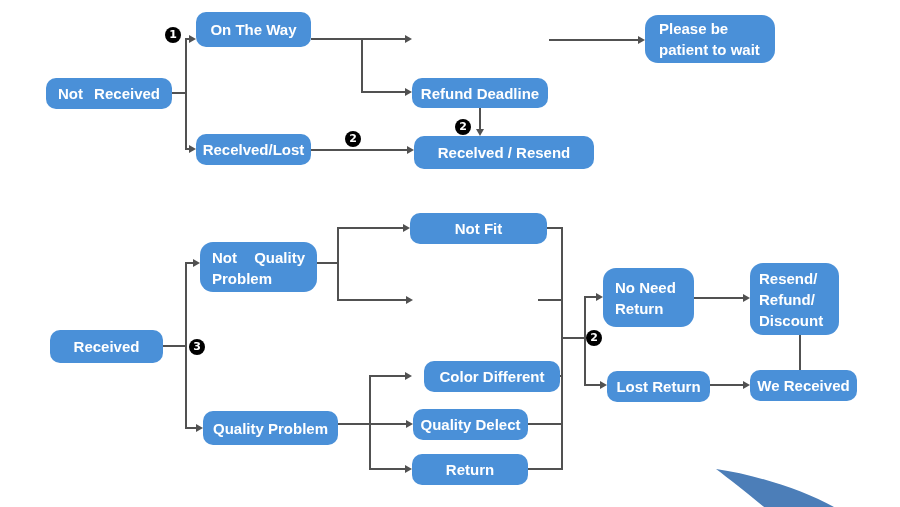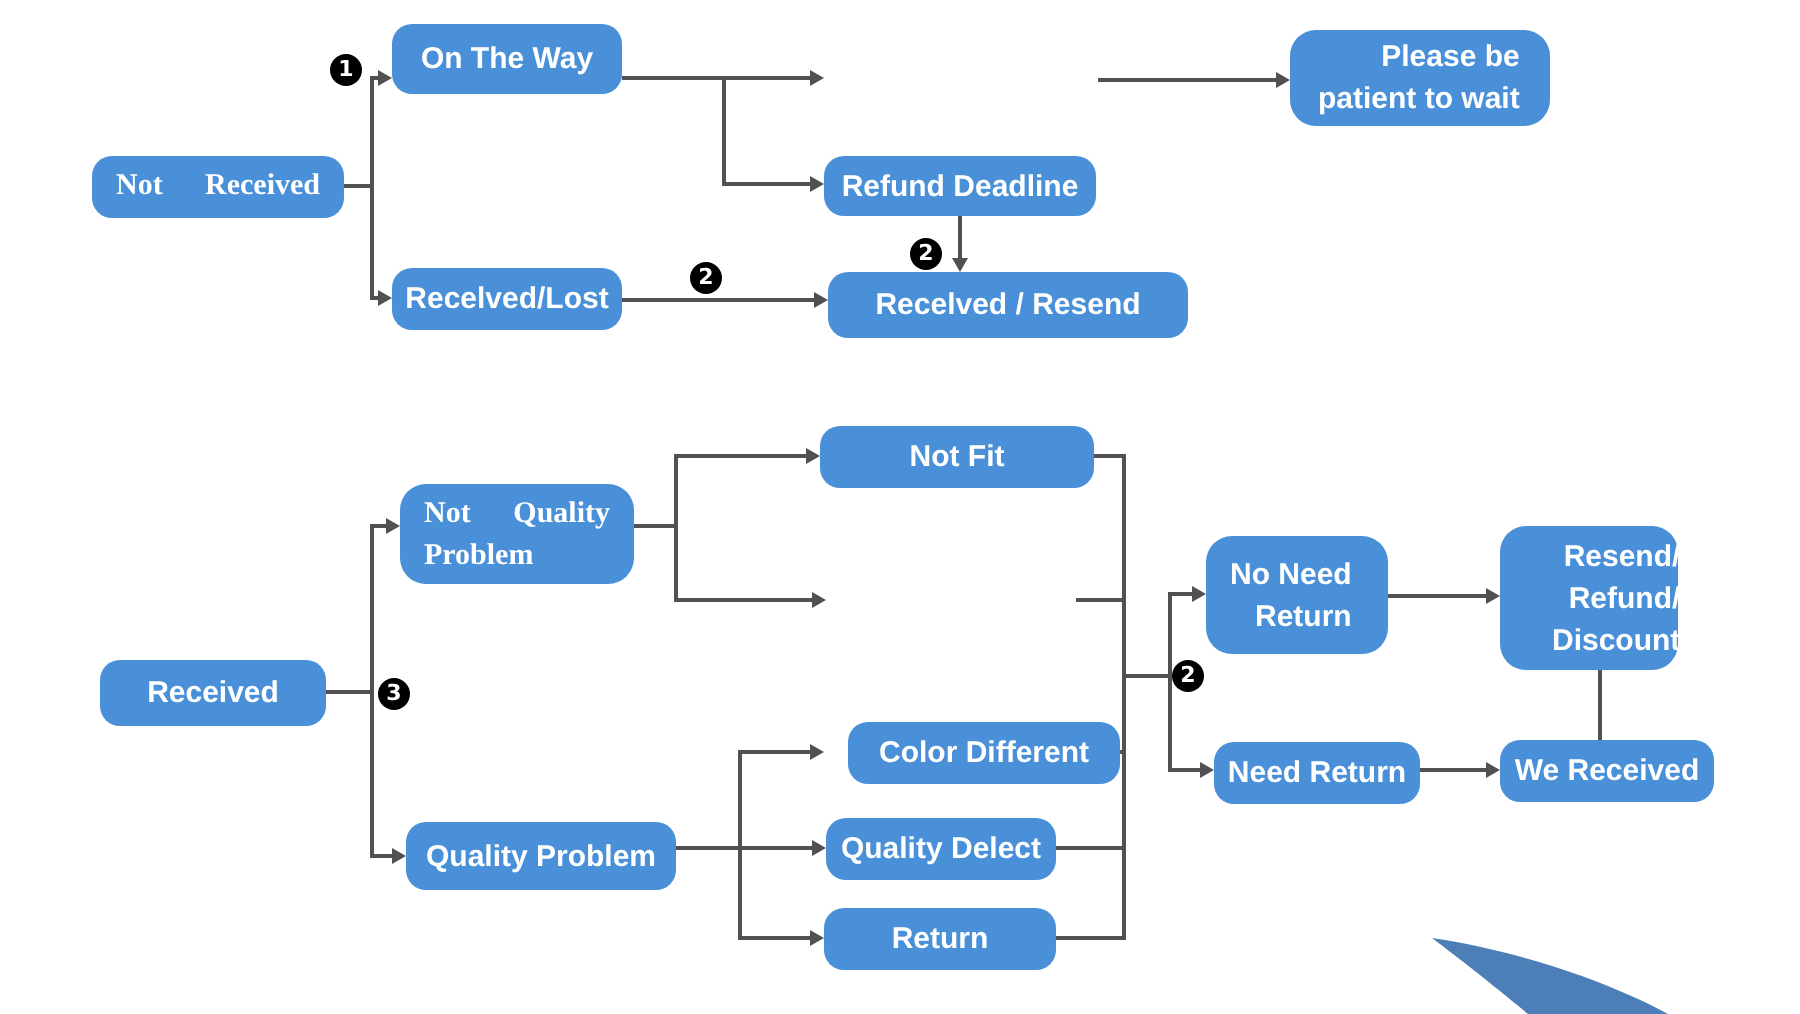--- a/index.html
+++ b/index.html
@@ -8,22 +8,22 @@
     font-family:"Liberation Sans",sans-serif;
   }
   .node{
     position:absolute;box-sizing:border-box;
     background:var(--box,#4a90d8);color:var(--boxtext,#fff);
     font-weight:bold;font-size:15px;line-height:21px;
     border-radius:10px;
     display:flex;align-items:center;justify-content:center;
     white-space:pre-line;text-align:center;
   }
-  .node.left{justify-content:flex-start;text-align:right;padding-left:14px;}
-  .node.justify{display:block;text-align:justify;text-align-last:justify;padding:5px 12px;font-family:Liberation Serif, serif;}
+  .node.left{justify-content:flex-start;text-align:left;padding-left:14px;}
+  .node.justify{display:block;text-align:justify;text-align-last:justify;padding:5px 12px;}
   .node.r14{border-radius:13px;}
   .hline{position:absolute;height:2px;background:var(--line,#515151);}
   .vline{position:absolute;width:2px;background:var(--line,#515151);}
   .arr-r{position:absolute;width:0;height:0;
     border-top:4px solid transparent;border-bottom:4px solid transparent;
     border-left:7px solid var(--line,#515151);}
   .arr-d{position:absolute;width:0;height:0;
     border-left:4px solid transparent;border-right:4px solid transparent;
     border-top:7px solid var(--line,#515151);}
   .marker{
@@ -106,22 +106,22 @@
   <div class="node" style="left:50px;top:330px;width:113px;height:33px">Received</div>
   <div class="node justify r14" style="left:200px;top:242px;width:117px;height:50px">Not Quality
 Problem</div>
   <div class="node" style="left:410px;top:213px;width:137px;height:31px">Not Fit</div>
   <div class="node" style="left:203px;top:411px;width:135px;height:34px">Quality Problem</div>
   <div class="node" style="left:424px;top:361px;width:136px;height:31px">Color Different</div>
   <div class="node" style="left:413px;top:409px;width:115px;height:31px">Quality Delect</div>
   <div class="node" style="left:412px;top:454px;width:116px;height:31px">Return</div>
   <div class="node left r14" style="left:603px;top:268px;width:91px;height:59px;padding-left:12px">No Need
 Return</div>
-  <div class="node" style="left:607px;top:371px;width:103px;height:31px">Need Return</div>
-  <div class="node left r14" style="left:750px;top:263px;width:89px;height:72px;padding-left:26px">Resend/
+  <div class="node" style="left:607px;top:371px;width:103px;height:31px">Lost Return</div>
+  <div class="node left r14" style="left:750px;top:263px;width:89px;height:72px;padding-left:9px">Resend/
 Refund/
 Discount</div>
   <div class="node" style="left:750px;top:370px;width:107px;height:31px">We Received</div>
 
   <div class="marker" style="left:165px;top:27px">1</div>
   <div class="marker" style="left:345px;top:131px">2</div>
   <div class="marker" style="left:455px;top:119px">2</div>
   <div class="marker" style="left:189px;top:339px">3</div>
   <div class="marker" style="left:586px;top:330px">2</div>
 

